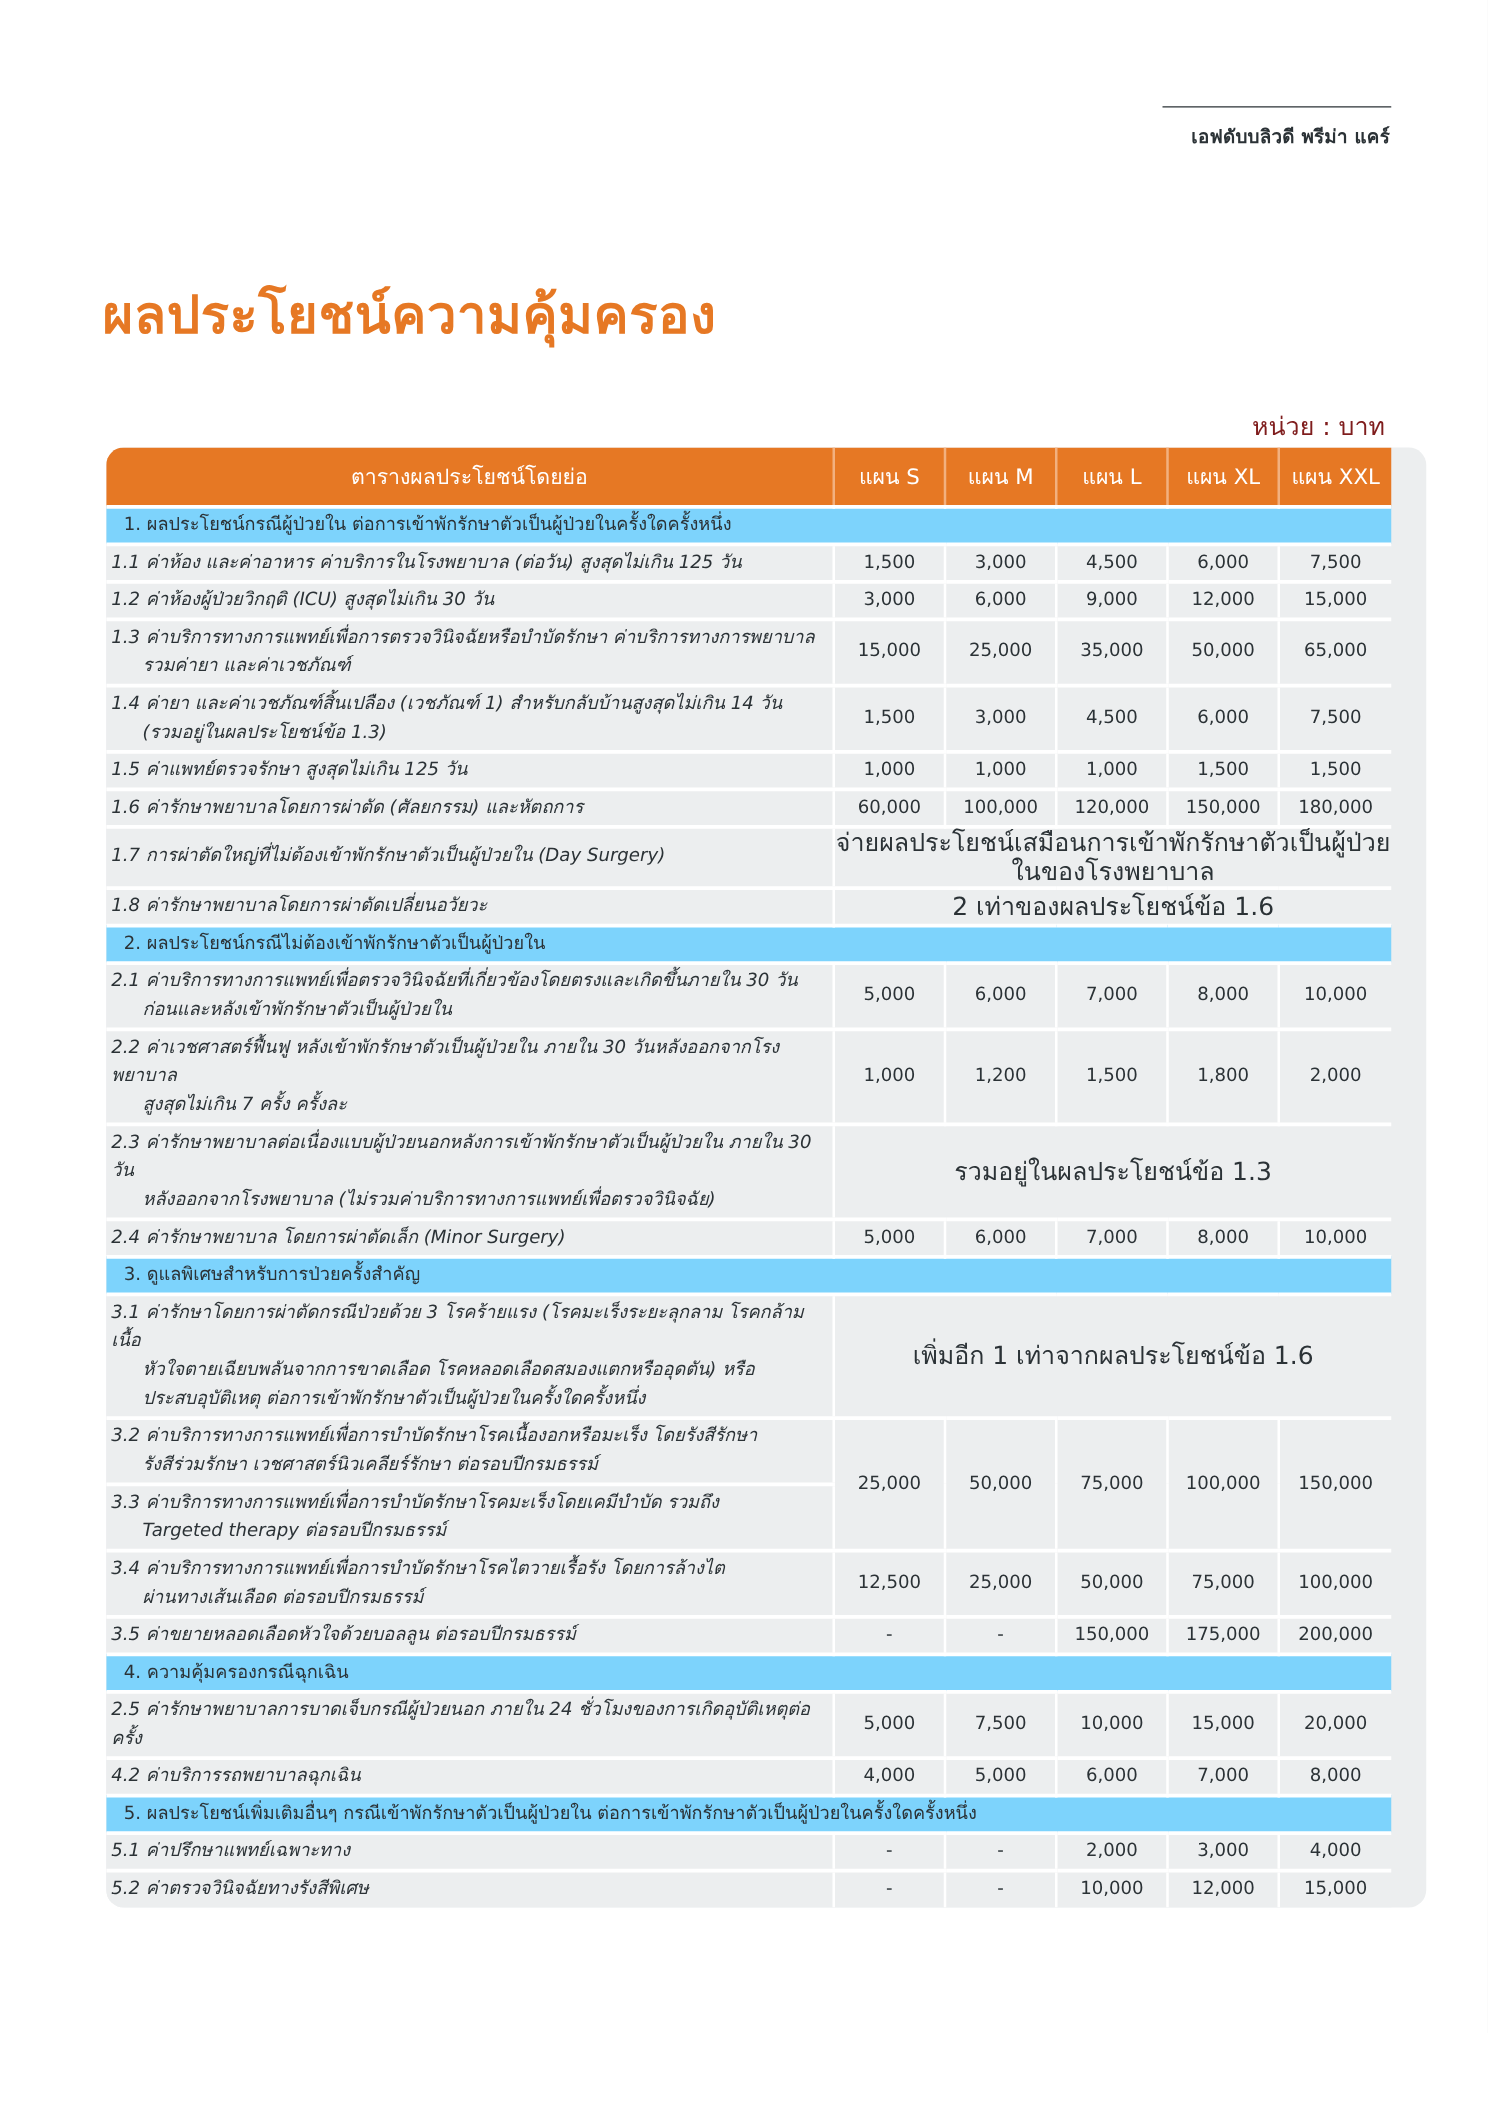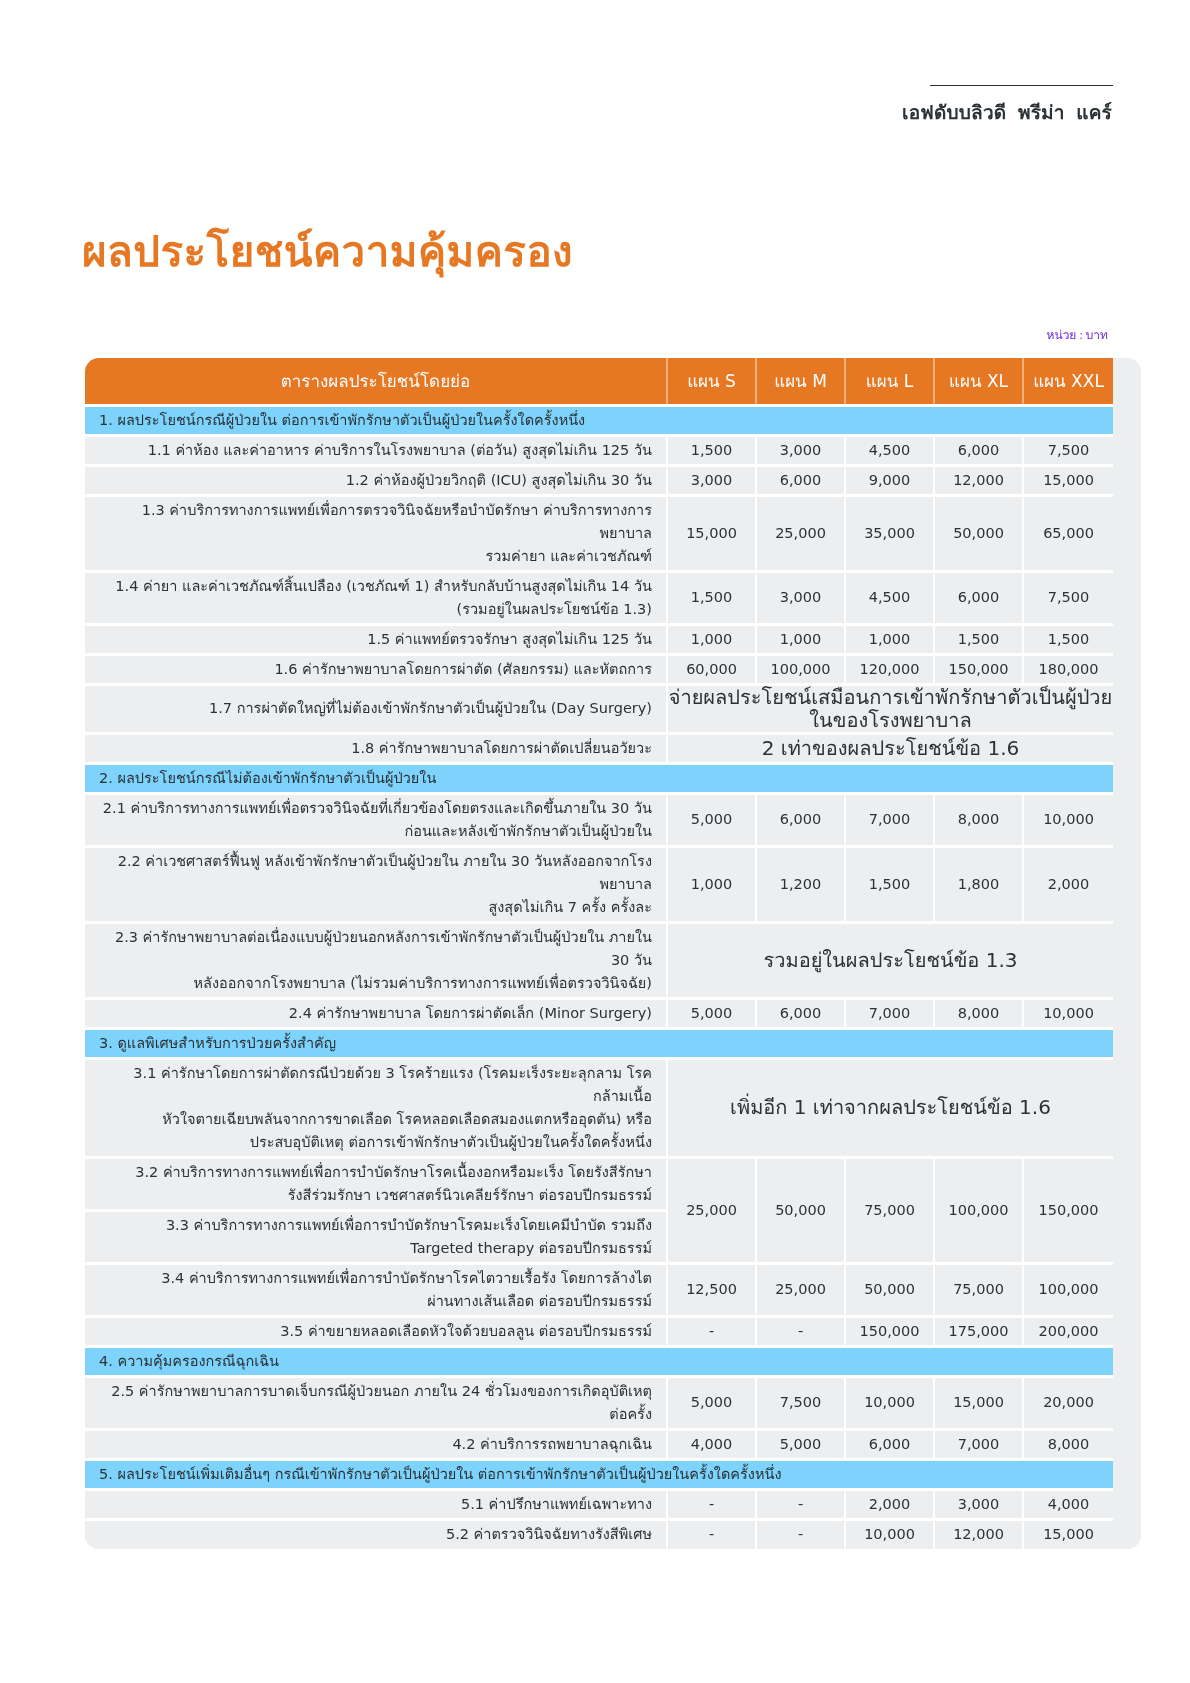--- a/index.html
+++ b/index.html
@@ -1,37 +1,37 @@
 <!DOCTYPE html>
 <html><head>
   <meta charset="utf-8">
   <style>
     * { box-sizing: border-box; margin: 0; padding: 0; }
     html, body { width: 1190px; height: 1683px; background: #ffffff; }
     body { position: relative; font-family: "DejaVu Sans", "Liberation Sans", sans-serif; color: #2a2f33; }
 
     .brand-rule { position: absolute; left: 930px; top: 85px; width: 183px; height: 1px; background: #2b3236; }
-    .brand-name { position: absolute; right: 78px; top: 97px; font-size: 19px; font-weight: bold; color: #2b3236; letter-spacing: 0.2px; font-family: Liberation Mono, monospace; }
+    .brand-name { position: absolute; right: 78px; top: 97px; font-size: 15px; font-weight: bold; color: #2b3236; letter-spacing: 0.2px; }
 
     .page-title { position: absolute; left: 82px; top: 218px; font-size: 42px; font-weight: bold; color: #e67824; letter-spacing: 0.5px; }
 
-    .unit-label { position: absolute; right: 82px; top: 325px; font-size: 12px; color: #6d28d9; font-family: Liberation Serif, serif; }
+    .unit-label { position: absolute; right: 82px; top: 325px; font-size: 20px; color: #7f1d1d; }
 
     .table-wrap { position: absolute; left: 85px; top: 358px; width: 1056px; border-radius: 14px; overflow: hidden; background: #eceeef; }
     table { border-collapse: collapse; width: 1028px; table-layout: fixed; font-size: 14.5px; }
     col.c-desc { width: 582px; }
     col.c-plan { width: 89px; }
     col.c-plan-last { width: 90px; }
 
     th { background: #e67824; color: #ffffff; font-weight: normal; font-size: 17px; height: 47px; border-left: 2px solid #f2b07f; text-align: center; }
     th:first-child { border-left: none; }
 
     td { background: #eceeef; border-top: 3px solid #ffffff; border-left: 2px solid #ffffff; text-align: center; vertical-align: middle; color: #2b3236; line-height: 23px; }
     td:first-child { border-left: none; }
-    td.desc { text-align: right; padding: 2px 14px; }
+    td.desc { text-align: left; padding: 2px 4px; font-style: italic; }
     td.desc .line { display: block; }
     td.desc .line.cont { padding-left: 25px; }
     td.section { background: #7dd3fc; text-align: left; padding: 0 14px; height: 30px; border-left: none; }
     tr.h1 td { height: 30px; }
     tr.h2 td { height: 53px; }
     tr.h3 td { height: 76px; }
     td.merged { font-size: 20px; }
   </style>
 </head>
 <body>

